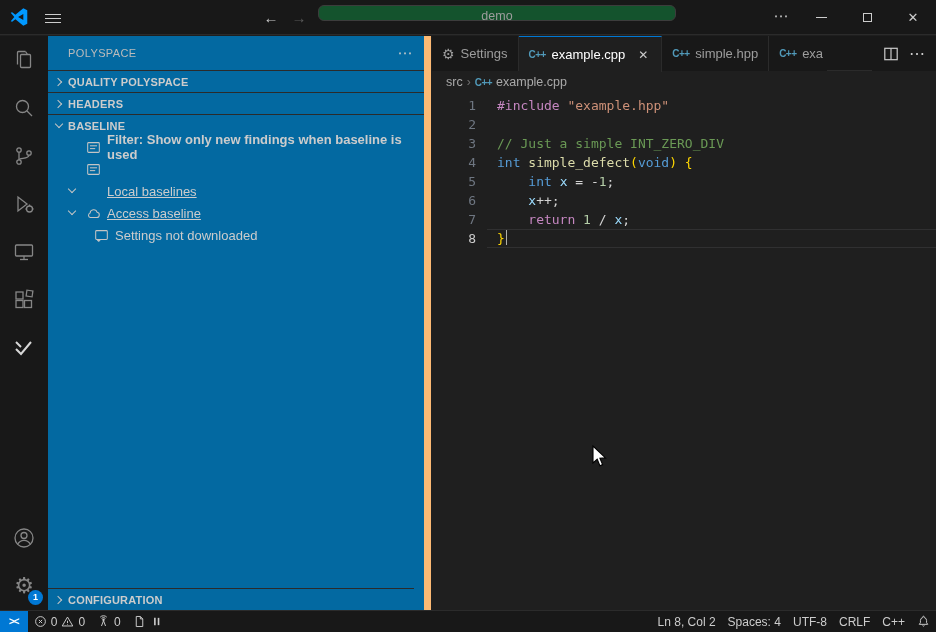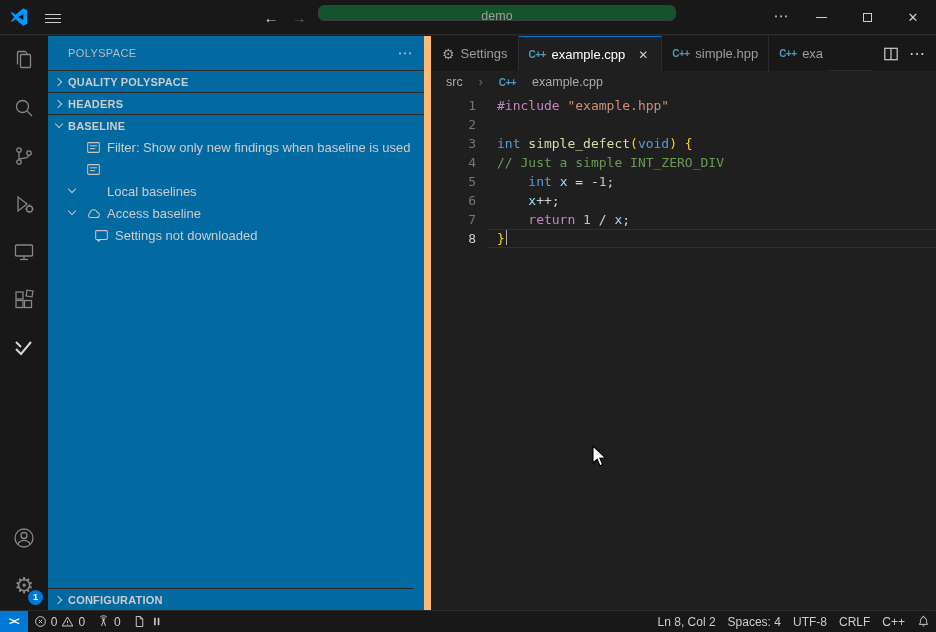--- a/index.html
+++ b/index.html
@@ -37,39 +37,39 @@
   .sb-title .ttl { flex:1; letter-spacing:0.4px; }
   .sb-more { color:#cccccc; font-size:15px; width:22px; text-align:center; }
   .sb-header { height:22px; display:flex; align-items:center; border-top:1px solid #2b2b2b; padding-left:4px; font-size:11px; font-weight:bold; color:#cccccc; letter-spacing:0.2px; }
   .chev { width:16px; height:16px; position:relative; flex:0 0 16px; }
   .chev::before { content:""; position:absolute; width:5px; height:5px; border-right:1.3px solid #c5c5c5; border-bottom:1.3px solid #c5c5c5; top:5px; left:3px; transform:rotate(-45deg); }
   .chev.down::before { transform:rotate(45deg); top:3px; left:4px; }
   .tree-row { height:22px; display:flex; align-items:center; color:#cccccc; }
   .tree-row .ticon { width:16px; height:16px; flex:0 0 16px; margin-right:6px; display:flex; align-items:center; justify-content:center; }
   .tree-row .ticon svg { width:15px; height:15px; stroke:#c5c5c5; fill:none; stroke-width:1.1; }
   .tree-row .tspacer { width:16px; flex:0 0 16px; margin-right:6px; }
-  .pl-leaf { padding-left:37px; }
-  .pl-twist { padding-left:17px; }
+  .pl-leaf { padding-left:37px;font-weight:bold; }
+  .pl-twist { padding-left:17px;text-decoration:underline; }
   .pl-twist .chev { margin-right:4px; }
   .pl-deep { padding-left:45px; }
   .sb-config { position:absolute; bottom:0; left:0; right:10px; }
 
   
   .editor { position:absolute; top:36px; bottom:22px; left:432px; right:0; background:#1f1f1f; }
   .tabbar { height:35px; background:#181818; display:flex; border-bottom:1px solid #2b2b2b; position:relative; }
   .tab { height:35px; display:flex; align-items:center; gap:6px; padding:0 10px; font-size:13px; color:#9d9d9d; background:#181818; border-right:1px solid #2b2b2b; white-space:nowrap; overflow:hidden; }
   .tab.active { background:#1f1f1f; color:#ffffff; border-top:1px solid #0078d4; margin-bottom:-1px; height:36px; }
   .tab .tclose { font-size:12px; color:#cccccc; margin-left:4px; width:16px; text-align:center; }
   .tab .gear-glyph { font-size:14px; color:#9d9d9d; }
   .cpp-icon { color:#519aba; font-weight:bold; font-size:10px; letter-spacing:-0.5px; width:17px; flex:0 0 17px; text-align:center; }
   .tab.trunc { width:58px; border-right:none; flex:0 0 58px; }
   .tab-actions { position:absolute; right:0; top:0; height:35px; display:flex; align-items:center; gap:4px; background:#181818; padding:0 8px; }
   .tab-actions .act { width:22px; height:22px; display:flex; align-items:center; justify-content:center; color:#cccccc; }
   .tab-actions svg { width:16px; height:16px; stroke:#cccccc; fill:none; stroke-width:1.2; }
-  .breadcrumb { height:22px; display:flex; align-items:center; padding-left:14px; font-size:12.5px; color:#a9a9a9; gap:16px; }
+  .breadcrumb { height:22px; display:flex; align-items:center; padding-left:14px; font-size:12.5px; color:#a9a9a9; gap:4px; }
   .bc-sep { color:#6e6e6e; font-size:12px; }
   .breadcrumb .cpp-icon { width:auto; flex:none; }
 
   .code-area { position:relative; display:flex; font-family:"DejaVu Sans Mono", monospace; font-size:13px; line-height:19px; padding-top:3px; }
   .gutter { width:44px; text-align:right; color:#6e7681; user-select:none; flex:0 0 44px; }
   .gutter .ln { height:19px; }
   .gutter .ln.active { color:#cccccc; }
   .code-lines { flex:1; padding-left:21px; position:relative; }
   .cl { height:19px; white-space:pre; position:relative; }
   .cl.current { margin-left:-10px; padding-left:10px; }
@@ -302,22 +302,22 @@
           <div class="ln">3</div>
           <div class="ln">4</div>
           <div class="ln">5</div>
           <div class="ln">6</div>
           <div class="ln">7</div>
           <div class="ln active">8</div>
         </div>
       <div class="code-lines">
           <div class="cl"><span class="tok-k">#include</span><span class="tok-o"> </span><span class="tok-s">"example.hpp"</span></div>
           <div class="cl"></div>
+          <div class="cl"><span class="tok-c">// Just a simple INT_ZERO_DIV</span></div>
           <div class="cl"><span class="tok-t">int</span><span class="tok-o"> </span><span class="tok-f">simple_defect</span><span class="tok-b">(</span><span class="tok-t">void</span><span class="tok-b">)</span><span class="tok-o"> </span><span class="tok-b">{</span></div>
-          <div class="cl"><span class="tok-c">// Just a simple INT_ZERO_DIV</span></div>
           <div class="cl"><span class="tok-o">    </span><span class="tok-t">int</span><span class="tok-o"> </span><span class="tok-v">x</span><span class="tok-o"> = </span><span class="tok-o">-</span><span class="tok-n">1</span><span class="tok-o">;</span></div>
           <div class="cl"><span class="tok-o">    </span><span class="tok-v">x</span><span class="tok-o">++;</span></div>
           <div class="cl"><span class="tok-o">    </span><span class="tok-k">return</span><span class="tok-o"> </span><span class="tok-n">1</span><span class="tok-o"> / </span><span class="tok-v">x</span><span class="tok-o">;</span></div>
           <div class="cl current"><span class="tok-b">}</span><span class="caret"></span></div>
         </div>
     </div>
   </div>
 
   <div class="statusbar">
     <div class="sb-item remote">&gt;&lt;</div>

